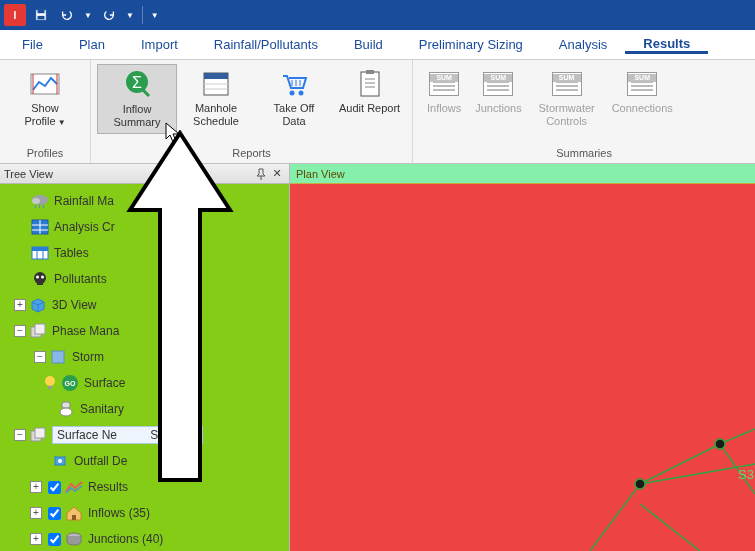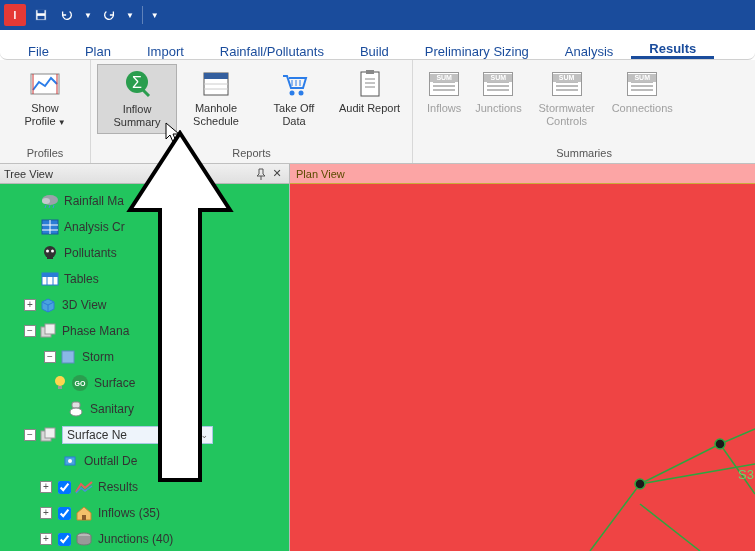--- a/index.html
+++ b/index.html
@@ -7,21 +7,21 @@
   
   
   .titlebar { height: 30px; background: linear-gradient(to bottom, #1a4c9c, #1a4c9c); display: flex; align-items: center; padding: 0 4px; gap: 4px; }
   .app-badge { width: 22px; height: 22px; background: #e53935; color: #fff; display: flex; align-items: center; justify-content: center; font-weight: bold; font-size: 10px; border-radius: 2px; }
   .qat-btn { width: 22px; height: 22px; display: flex; align-items: center; justify-content: center; color: #fff; cursor: pointer; }
   .qat-btn svg { width: 14px; height: 14px; }
   .qat-sep { width: 1px; height: 18px; background: rgba(255,255,255,0.3); margin: 0 2px; }
   .qat-drop { color: #fff; font-size: 8px; padding: 0 2px; cursor: pointer; }
   
   
-  .menubar { height: 30px; background: #fff; display: flex; align-items: flex-end; border-bottom: 1px solid #d0d0d0; padding-left: 10px; border-radius: 7px; }
+  .menubar { height: 30px; background: #fff; display: flex; align-items: center; border-bottom: 1px solid #d0d0d0; padding-left: 4px; }
   .menu-tab { padding: 0 18px; display: flex; align-items: center; cursor: pointer; color: #1a4c9c; font-size: 13px; }
   .menu-tab.active { border-bottom: 3px solid #1a4c9c; font-weight: 600; }
   
   
   .ribbon { height: 104px; background: #f5f5f5; border-bottom: 1px solid #c0c0c0; display: flex; }
   .ribbon-group { display: flex; flex-direction: column; border-right: 1px solid #d8d8d8; }
   .ribbon-group-items { flex: 1; display: flex; align-items: flex-start; padding: 4px 6px; }
   .ribbon-group-label { text-align: center; font-size: 11px; color: #555; padding: 2px 0 4px; }
   .ribbon-btn { display: flex; flex-direction: column; align-items: center; justify-content: flex-start; padding: 4px 6px; cursor: pointer; min-width: 50px; text-align: center; line-height: 1.2; }
   .ribbon-btn.selected { background: #d8d8d8; border: 1px solid #b0b0b0; }
@@ -31,31 +31,31 @@
   .drop-arrow { font-size: 8px; margin-left: 2px; }
   
   
   .panels { display: flex; height: calc(551px - 30px - 30px - 104px); }
   
   
   .tree-panel { width: 290px; border-right: 1px solid #b8b8b8; display: flex; flex-direction: column; }
   .panel-header { height: 20px; background: linear-gradient(to bottom, #f0f0f0, #e0e0e0); border-bottom: 1px solid #b8b8b8; display: flex; align-items: center; padding: 0 4px; font-size: 11px; }
   .panel-header .title { flex: 1; }
   .panel-header-btn { width: 16px; height: 16px; display: flex; align-items: center; justify-content: center; cursor: pointer; font-size: 11px; color: #444; }
-  .tree-body { flex: 1; overflow: auto; padding: 4px 10px; background: #22c55e; }
+  .tree-body { flex: 1; overflow: auto; padding: 4px 0; background: #84cc16; }
   .tree-row { display: flex; align-items: center; height: 26px; padding-left: 6px; white-space: nowrap; }
   .expander { width: 12px; height: 12px; border: 1px solid #888; display: flex; align-items: center; justify-content: center; font-size: 10px; line-height: 1; cursor: pointer; margin-right: 2px; background: #fff; color: #555; }
   .tree-check { width: 13px; height: 13px; margin-right: 3px; }
   .tree-icon { width: 20px; height: 20px; margin-right: 4px; display: flex; align-items: center; justify-content: center; }
   .tree-label { font-size: 12px; }
   .tree-sel-box { display: flex; align-items: center; background: #eef4fb; border: 1px solid #a8c8e4; padding: 1px 4px; gap: 4px; }
   
   
   .plan-panel { flex: 1; display: flex; flex-direction: column; }
-  .plan-header { height: 20px; background: #fca5a5; border-bottom: 1px solid #c9ad3c; display: flex; align-items: center; padding: 0 6px; font-size: 11px; color: #5b4b00; }
+  .plan-header { height: 20px; background: #86efac; border-bottom: 1px solid #c9ad3c; display: flex; align-items: center; padding: 0 6px; font-size: 11px; color: #5b4b00; }
   .plan-body { flex: 1; background: #ef4444; position: relative; overflow: hidden; }
   .plan-body svg { position: absolute; inset: 0; }
   
   
   .anno-arrow { position: absolute; left: 120px; top: 130px; pointer-events: none; z-index: 50; }
   .cursor-ptr { position: absolute; left: 165px; top: 122px; z-index: 49; pointer-events: none; }
   
   
   .sum-icon { width: 30px; height: 24px; border: 1px solid #999; background: #fff; position: relative; display: flex; align-items: center; justify-content: center; font-size: 8px; font-weight: bold; color: #888; }
   .sum-icon::before { content: "SUM"; position: absolute; top: 1px; left: 0; right: 0; text-align: center; background: #1a7bd6; color: #fff; font-size: 7px; line-height: 8px; }
@@ -263,38 +263,38 @@
               <line x1="1" y1="6" x2="17" y2="6" stroke="#fff"></line>
               <line x1="1" y1="11" x2="17" y2="11" stroke="#fff"></line>
               <line x1="9" y1="1" x2="9" y2="15" stroke="#fff"></line>
             </svg>
           </span>
         <span class="tree-label">Analysis Cr</span>
       </div>
       <div class="tree-row" style="padding-left:30px">
         <span class="tree-icon">
             <svg width="18" height="16" viewBox="0 0 18 16">
+              <rect x="1" y="2" width="16" height="12" fill="#fff" stroke="#2a7dd6"></rect>
+              <rect x="1" y="2" width="16" height="4" fill="#2a7dd6"></rect>
+              <line x1="6" y1="2" x2="6" y2="14" stroke="#2a7dd6"></line>
+              <line x1="12" y1="2" x2="12" y2="14" stroke="#2a7dd6"></line>
+            </svg>
+          </span>
+        <span class="tree-label">Tables</span>
+      </div>
+      <div class="tree-row" style="padding-left:30px">
+        <span class="tree-icon">
+            <svg width="18" height="16" viewBox="0 0 18 16">
               <circle cx="9" cy="7" r="6" fill="#333"></circle>
               <circle cx="6.5" cy="6" r="1.5" fill="#fff"></circle>
               <circle cx="11.5" cy="6" r="1.5" fill="#fff"></circle>
               <rect x="6" y="11" width="6" height="3" fill="#333"></rect>
             </svg>
           </span>
         <span class="tree-label">Pollutants</span>
-      </div>
-      <div class="tree-row" style="padding-left:30px">
-        <span class="tree-icon">
-            <svg width="18" height="16" viewBox="0 0 18 16">
-              <rect x="1" y="2" width="16" height="12" fill="#fff" stroke="#2a7dd6"></rect>
-              <rect x="1" y="2" width="16" height="4" fill="#2a7dd6"></rect>
-              <line x1="6" y1="2" x2="6" y2="14" stroke="#2a7dd6"></line>
-              <line x1="12" y1="2" x2="12" y2="14" stroke="#2a7dd6"></line>
-            </svg>
-          </span>
-        <span class="tree-label">Tables</span>
       </div>
       <div class="tree-row" style="padding-left:14px">
         <span class="expander">+</span>
         <span class="tree-icon">
             <svg width="18" height="18" viewBox="0 0 18 18">
               <path d="M3 6 L9 3 L15 6 L15 13 L9 16 L3 13 Z" fill="#4aa3df" stroke="#2a7dd6"></path>
               <path d="M3 6 L9 9 L15 6 M9 9 L9 16" stroke="#2a7dd6" fill="none"></path>
             </svg>
           </span>
         <span class="tree-label">3D View</span>

